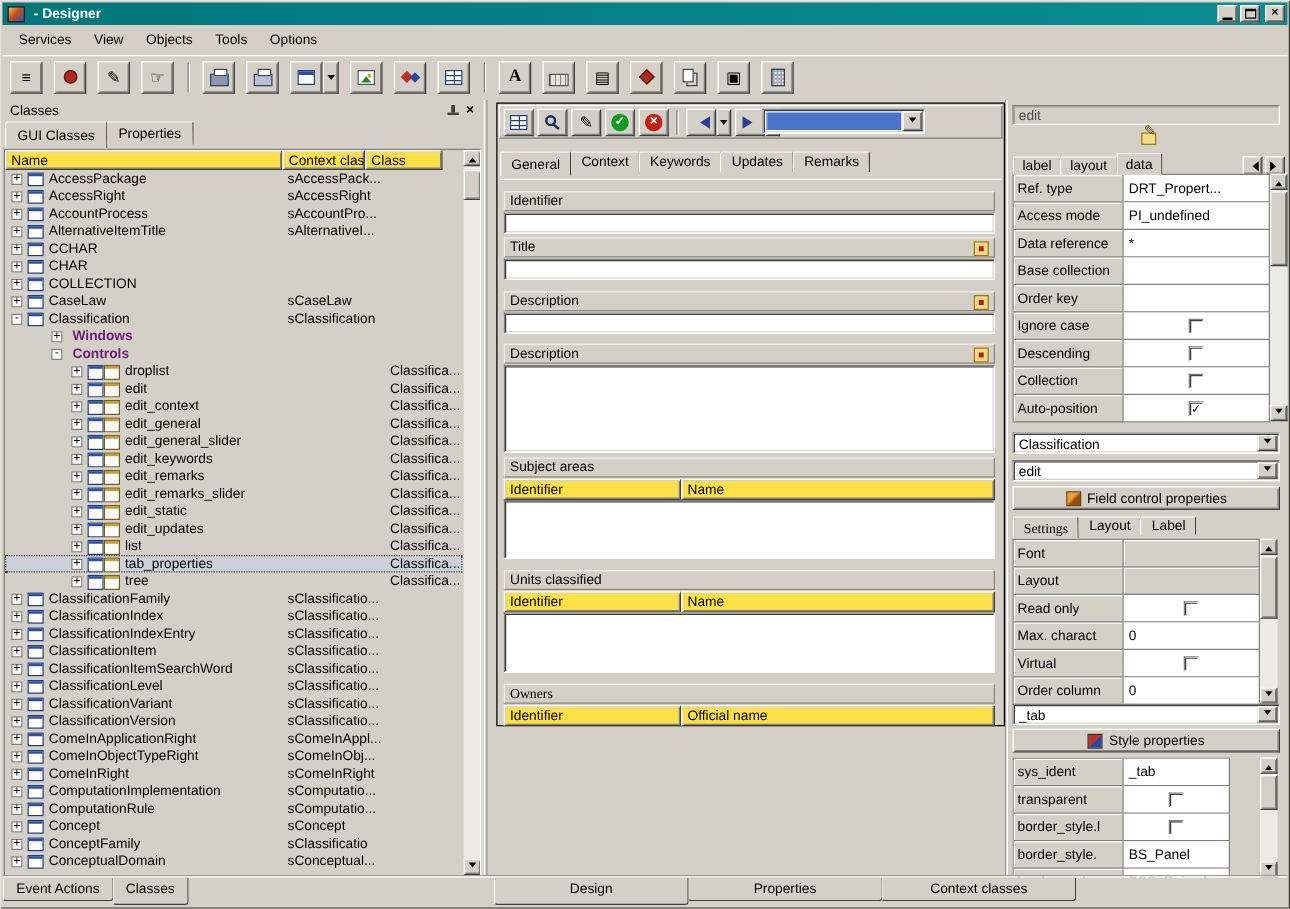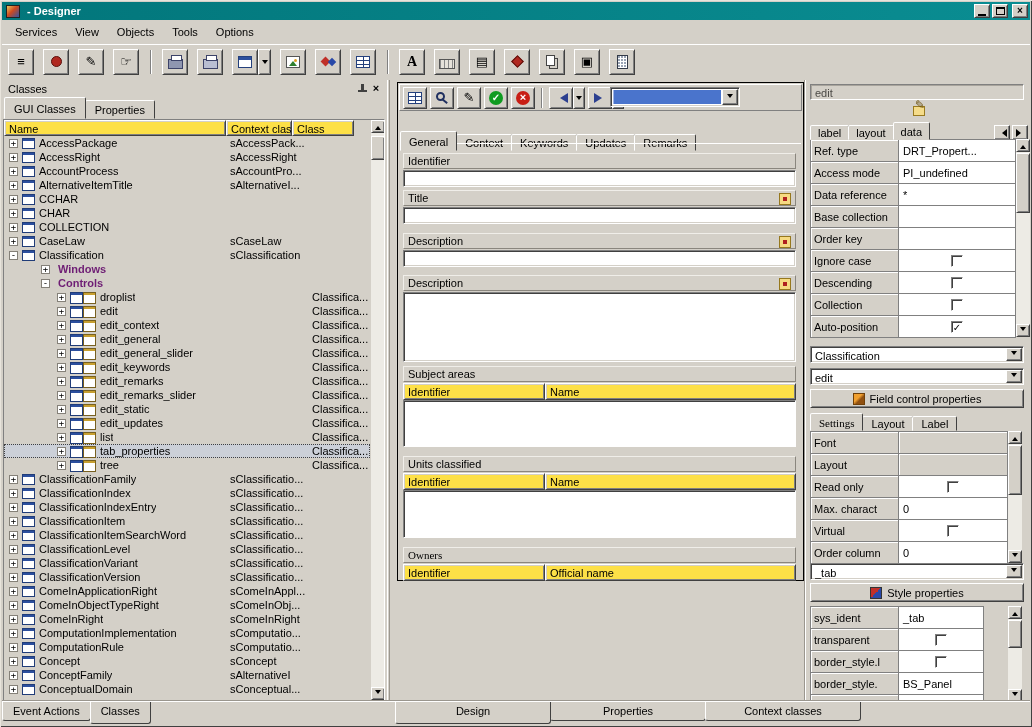--- a/index.html
+++ b/index.html
@@ -82,21 +82,21 @@
 .tri-down{display:inline-block;width:0;height:0;border:3px solid transparent;border-top:4px solid #000;margin-top:4px;}
 .tri-up{display:inline-block;width:0;height:0;border:3px solid transparent;border-bottom:4px solid #000;margin-bottom:4px;}
 .tri-left{display:inline-block;width:0;height:0;border:4px solid transparent;border-right:5px solid #000;margin-right:3px;}
 .tri-right{display:inline-block;width:0;height:0;border:4px solid transparent;border-left:5px solid #000;margin-left:3px;}
 
 
 #classes-panel{position:absolute;left:2px;top:80px;width:384px;height:622px;}
 #classes-header{position:absolute;left:0;top:0;width:100%;height:17px;display:flex;align-items:center;padding:0 3px 0 6px;}
 #classes-header .spacer{flex:1;}
 .hdr-btn{width:14px;height:13px;display:flex;align-items:center;justify-content:center;background:transparent;border:none;font-size:11px;font-weight:bold;line-height:1;padding:0;}
-.tabs{position:absolute;display:flex;align-items:flex-end;}
+.tabs{position:absolute;display:flex;}
 .tab{height:19px;padding:3px 9px 0;background:#d4d0c8;border:1px solid;border-color:#fff #404040 transparent #fff;
  margin-right:-1px;white-space:nowrap;border-radius:2px 2px 0 0;position:relative;z-index:1;}
 .tab.active{height:22px;padding-top:5px;z-index:3;}
 #classes-tabs{left:2px;top:17px;height:22px;}
 #tree-area{position:absolute;left:1px;top:39px;width:382px;bottom:1px;border:1px solid;border-color:#808080 #fff #fff #808080;background:#d4d0c8;overflow:hidden;}
 #tree-header{position:absolute;left:0;top:0;height:16px;display:flex;}
 .th{height:16px;background:#fde047;border:1px solid;border-color:#fff #404040 #404040 #fff;
  box-shadow:inset 1px 1px 0 #d4d0c8, inset -1px -1px 0 #808080;padding:2px 4px 0;overflow:hidden;white-space:nowrap;flex:none;}
 #tree-body{position:absolute;left:0;top:16px;width:366px;bottom:0;overflow:hidden;}
 .tree-row{display:flex;height:14px;line-height:13px;white-space:nowrap;align-items:center;}
@@ -132,21 +132,21 @@
  box-shadow:inset 1px 1px 0 #d4d0c8, inset -1px -1px 0 #808080;margin-right:3px;display:flex;align-items:center;justify-content:center;padding:0;}
 #design-toolbar .dd-btn{height:22px;margin:0 3px 0 -3px;width:12px;}
 #design-toolbar .tb-sep{height:20px;margin:0 6px 0 3px;}
 #design-combo{left:212px;top:4px;width:130px;height:20px;}
 .combo{position:absolute;background:#fff;border:1px solid;border-color:#808080 #fff #fff #808080;box-shadow:inset 1px 1px 0 #404040, inset -1px -1px 0 #d4d0c8;}
 .combo-sel{position:absolute;left:2px;top:2px;bottom:2px;right:18px;background:#4a74cc;box-shadow:inset 1px 0 0 #9db4e8;color:#fff;padding:2px 3px 0;overflow:hidden;}
 .combo-btn{position:absolute;right:1px;top:1px;bottom:1px;width:16px;background:#d4d0c8;border:1px solid;border-color:#fff #404040 #404040 #fff;
  box-shadow:inset -1px -1px 0 #808080;display:flex;align-items:center;justify-content:center;padding:0;}
 .combo-btn .tri-down{margin-top:0;}
 .cb-text{position:absolute;left:4px;top:3px;right:20px;overflow:hidden;white-space:nowrap;}
-#form-tabs{left:2px;top:48px;height:20px;}
+#form-tabs{left:2px;top:38px;height:20px;}
 #form-tabs .tab{height:17px;padding:2px 8px 0;}
 #form-tabs .tab.active{height:20px;padding-top:4px;}
 #form-underline{position:absolute;left:2px;top:60px;width:401px;height:1px;background:#fff;z-index:2;}
 .flabel{position:absolute;height:16px;background:#d4d0c8;border:1px solid;border-color:#f0eee9 #8a867e #8a867e #f0eee9;
  padding:2px 4px 0;display:flex;align-items:center;justify-content:space-between;left:5px;width:393px;}
 .flabel>span:first-child{margin-top:-2px;}
 .input{position:absolute;background:#fff;border:1px solid;border-color:#808080 #fff #fff #808080;
  box-shadow:inset 1px 1px 0 #404040, inset -1px -1px 0 #d4d0c8;padding:2px 4px 0;left:5px;width:393px;height:17px;}
 .grid-header{position:absolute;display:flex;left:5px;}
 .grid-header .th{height:17px;}
@@ -649,21 +649,21 @@
             </div>
             <div class="tc-ctx">sConcept</div>
             <div class="tc-cls"></div>
           </div>
           <div class="tree-row">
             <div class="tc-name" style="padding-left: 5px;">
               <span class="expand-box">+</span>
               <span class="i i-tclass"></span>
               <span class="tree-label">ConceptFamily</span>
             </div>
-            <div class="tc-ctx">sAlternativeI</div>
+            <div class="tc-ctx">sClassificatio</div>
             <div class="tc-cls"></div>
           </div>
           <div class="tree-row">
             <div class="tc-name" style="padding-left: 5px;">
               <span class="expand-box">+</span>
               <span class="i i-tclass"></span>
               <span class="tree-label">ConceptualDomain</span>
             </div>
             <div class="tc-ctx">sConceptual...</div>
             <div class="tc-cls"></div>

